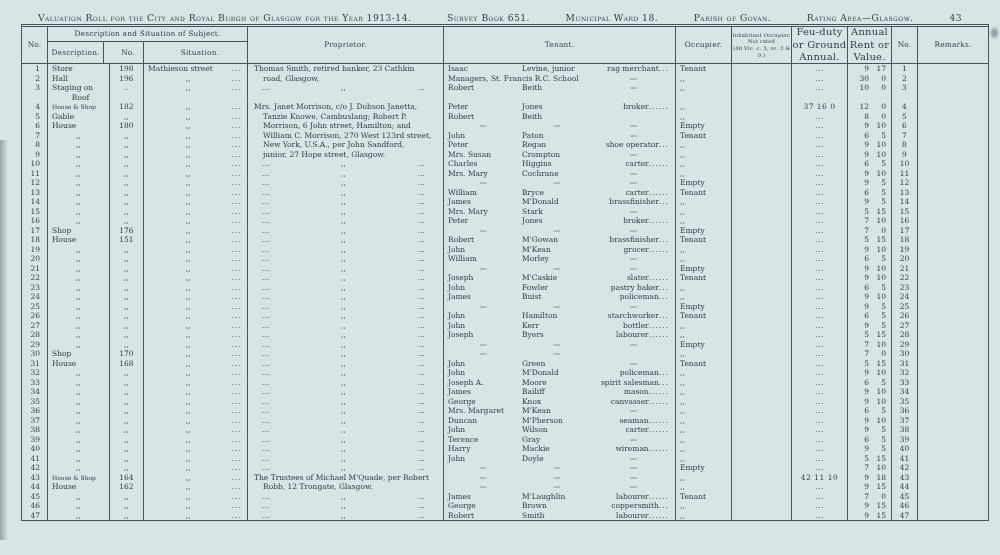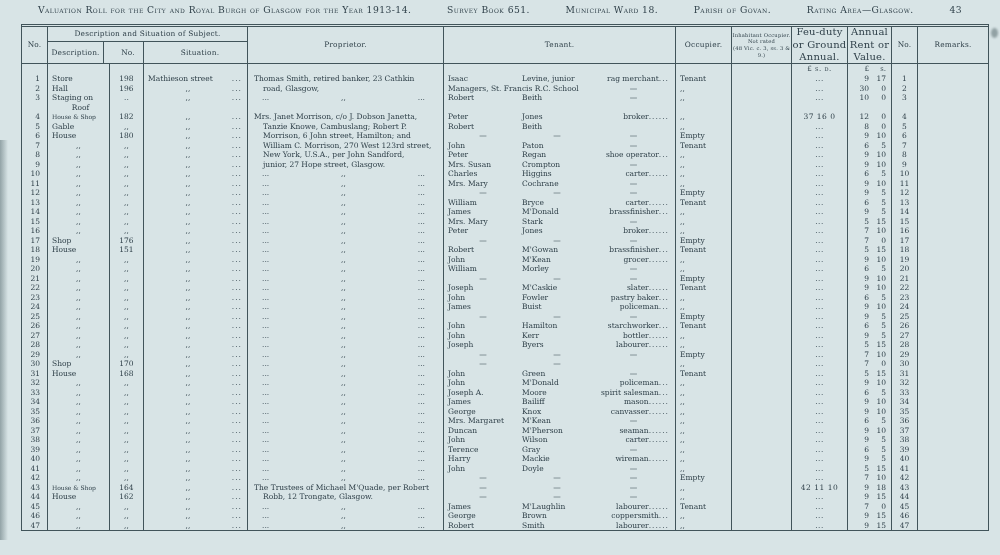--- a/index.html
+++ b/index.html
@@ -11,21 +11,21 @@
     -webkit-font-smoothing:antialiased;
   }
   
   .gutter{position:absolute;left:0;top:140px;width:8px;height:400px;
     background:linear-gradient(to right, rgba(90,110,115,.55), rgba(90,110,115,0));pointer-events:none;}
   .smudge{position:absolute;right:2px;top:28px;width:7px;height:10px;border-radius:50%;
     background:rgba(60,80,85,.45);filter:blur(1px);pointer-events:none;}
 
   
   .title-row{
-    position:absolute;left:22px;top:4px;width:966px;
+    position:absolute;left:22px;top:12px;width:966px;
     display:flex;justify-content:space-between;align-items:baseline;
     padding:0 26px 0 16px;box-sizing:border-box;
     font-variant:small-caps;font-size:9.2px;letter-spacing:.45px;white-space:nowrap;
   }
 
   
   .sheet{
     position:absolute;left:21px;top:24px;width:968px;box-sizing:border-box;
     border:1px solid var(--line);border-top:3px double var(--line);
   }
@@ -140,37 +140,20 @@
       <span>Value.</span>
     </div>
     <div class="hc w-n2">
         <span>No.</span>
       </div>
     <div class="hc w-rm lastcell">
         <span>Remarks.</span>
       </div>
   </div>
 
-  <div class="ln money">
-    <div class="c w-n1"></div>
-    <div class="c w-d"></div>
-    <div class="c w-dn"></div>
-    <div class="c w-s"></div>
-    <div class="c w-p"></div>
-    <div class="c w-tg"></div>
-    <div class="c w-o"></div>
-    <div class="c w-i"></div>
-    <div class="c w-f ctr feu">£ s. d.</div>
-    <div class="c w-r rentc">
-      <span class="rl">£</span>
-      <span class="rs">s.</span>
-    </div>
-    <div class="c w-n2"></div>
-    <div class="c w-rm nb"></div>
-  </div>
 
   <div class="tbody" id="tbody">
       <div class="ln">
         <div class="c w-n1 num">1</div>
         <div class="c w-d">Store</div>
         <div class="c w-dn ctr">198</div>
         <div class="c w-s sitc">
           <span class="sname">Mathieson street</span>
           <span class="ldots">...</span>
         </div>

